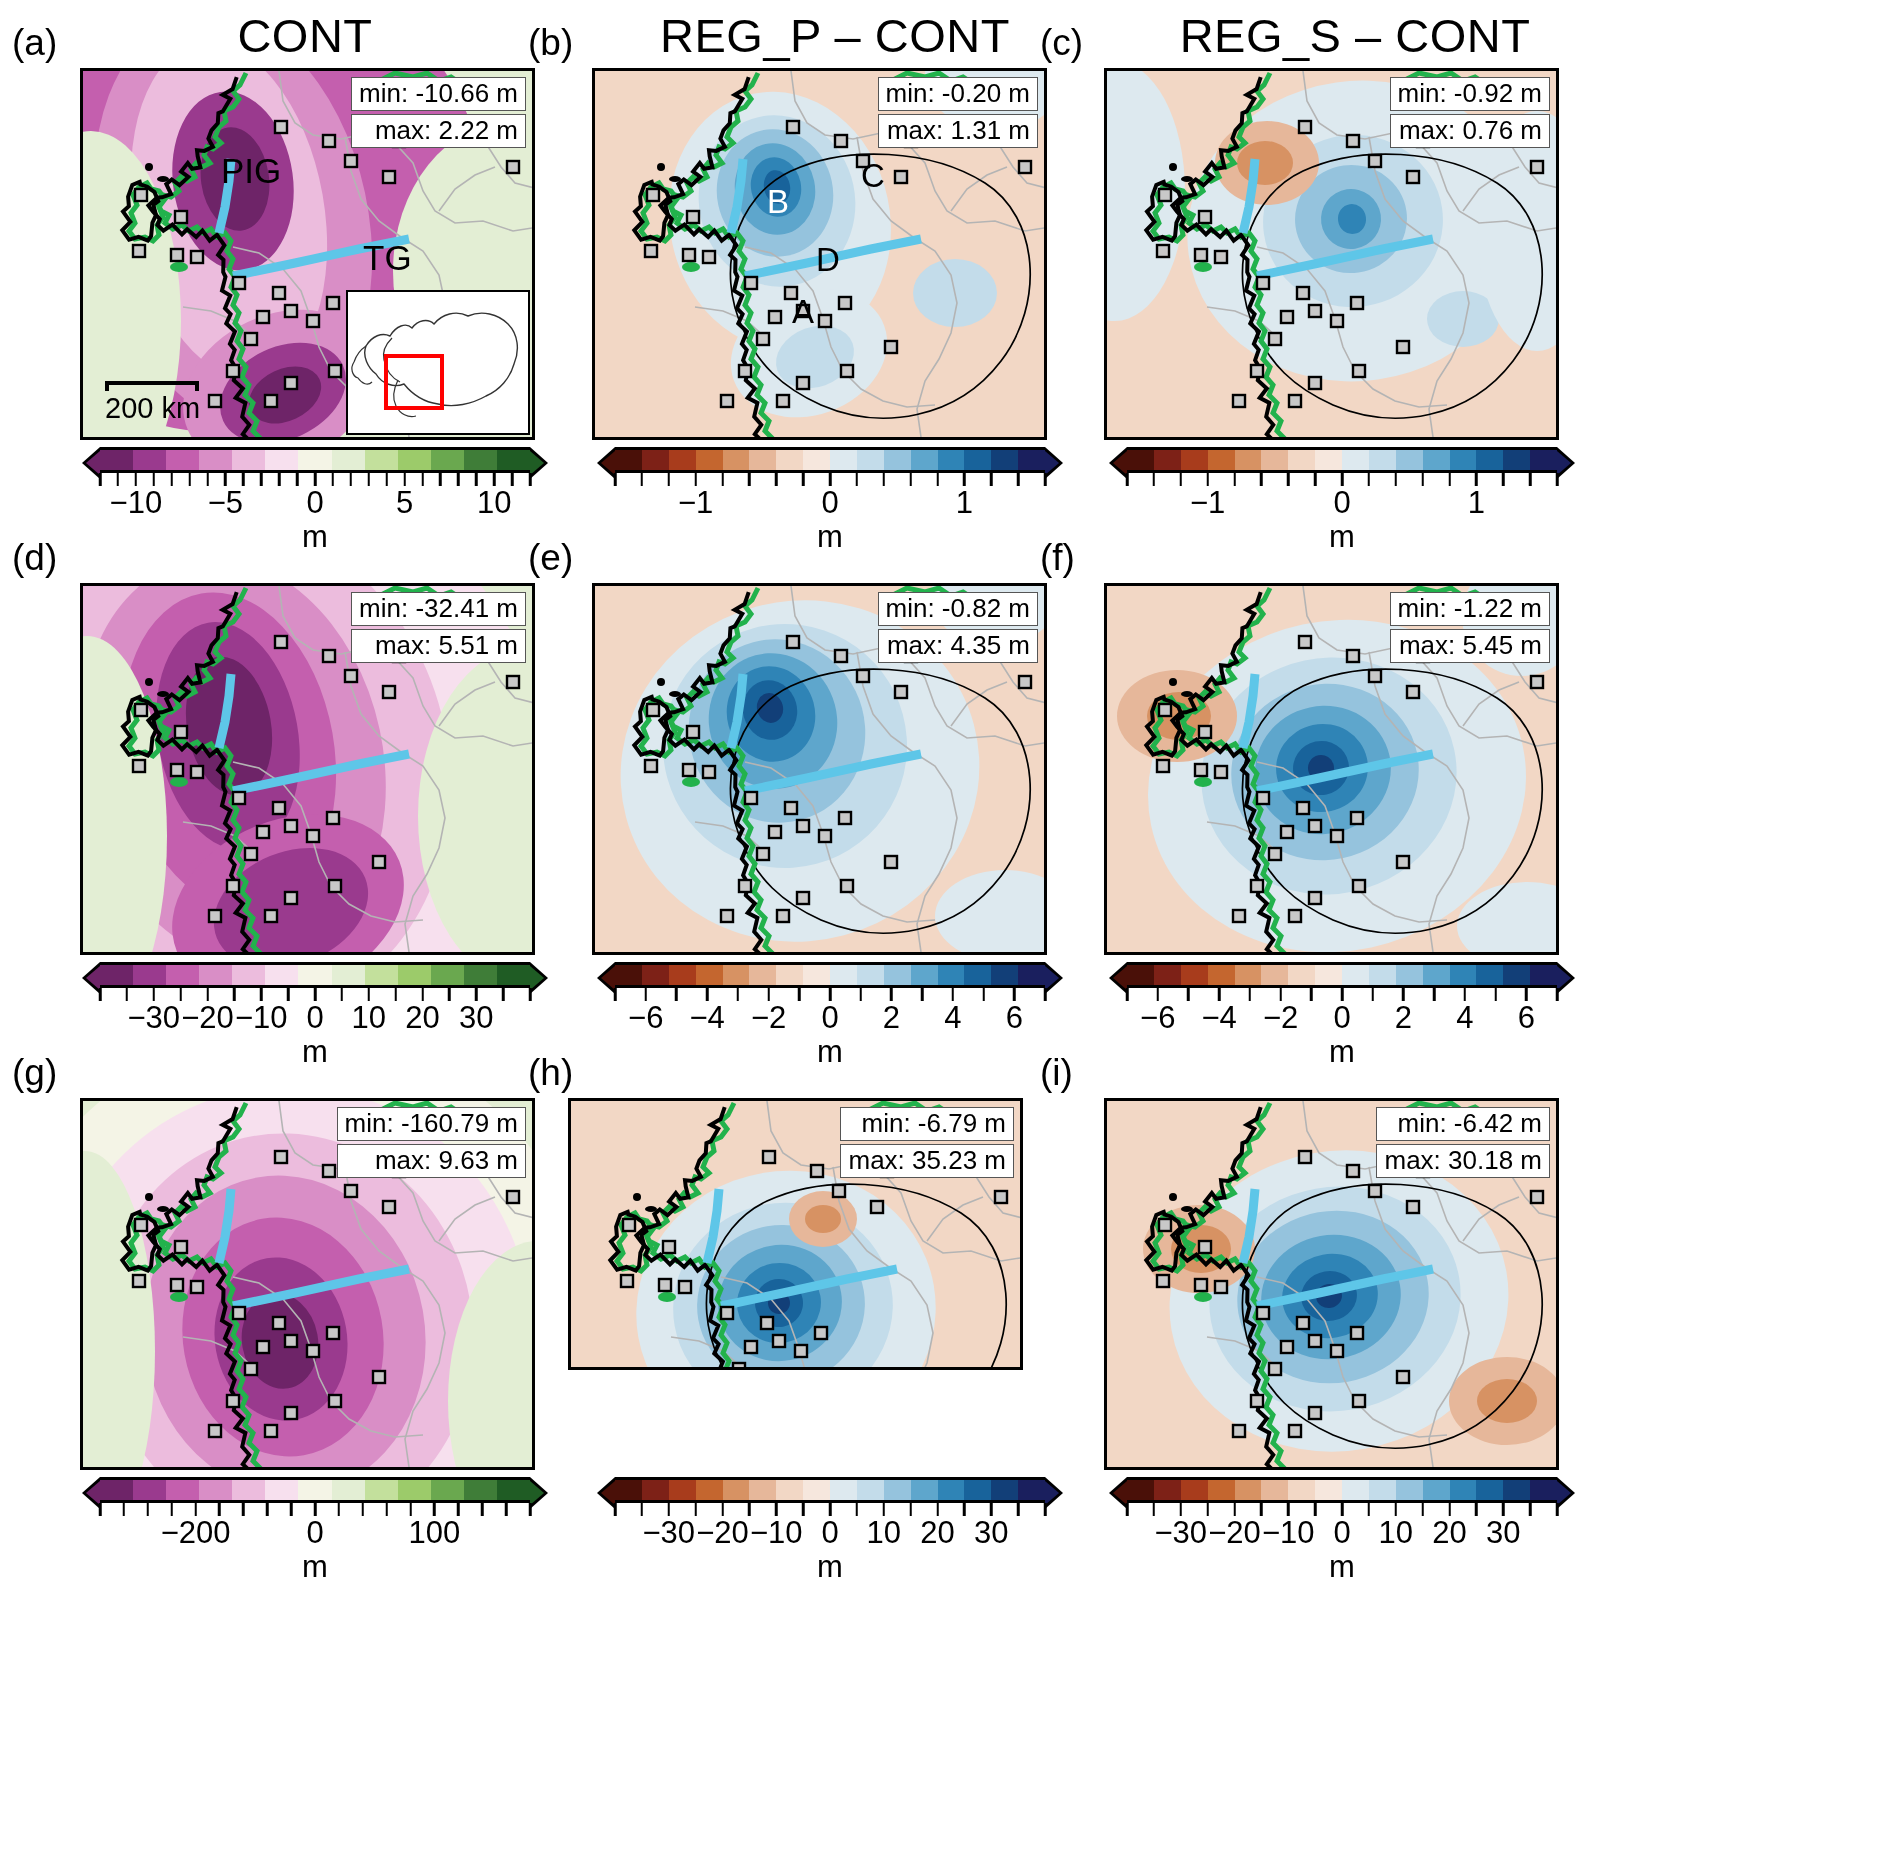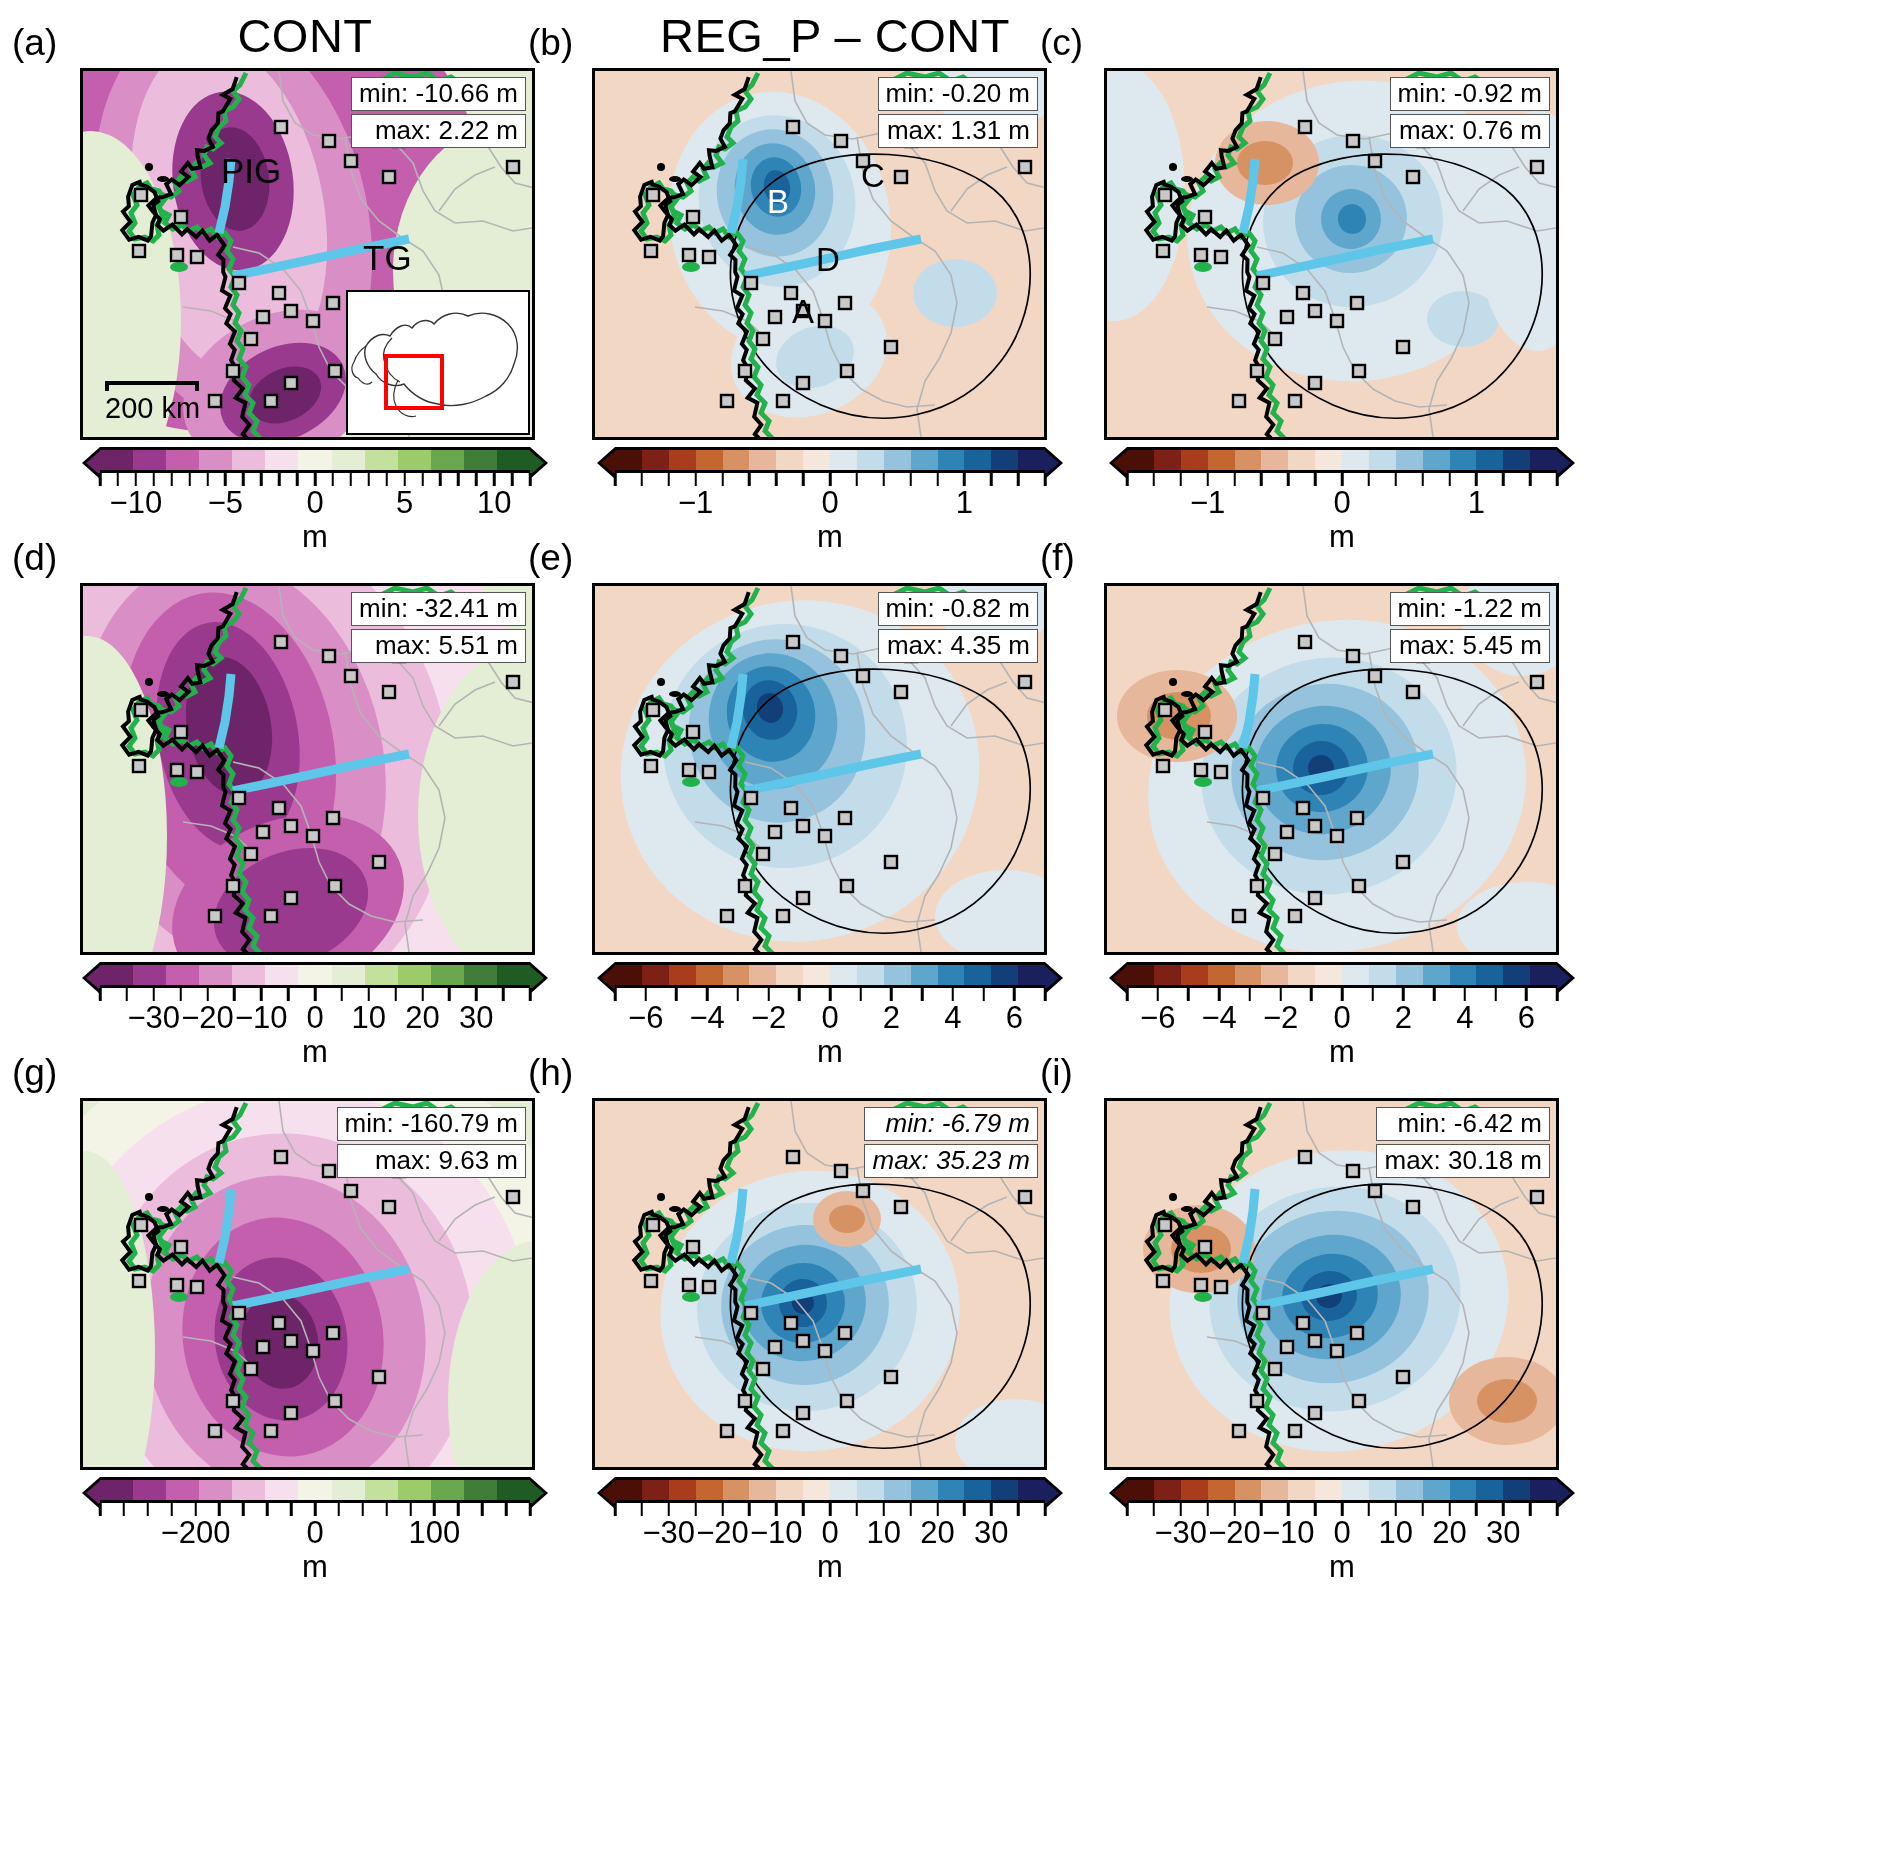--- a/index.html
+++ b/index.html
@@ -185,20 +185,21 @@
     text-align:center; font-size:31px; color:#000; margin-top:-4px;
   }
 </style>
 </head>
 <body>
 
 <div id="figure">
 
   <div class="col-title" style="left:70px;  width:470px;">CONT</div>
   <div class="col-title" style="left:585px; width:500px;">REG_P – CONT</div>
+  <div class="col-title" style="left:1095px;width:520px;">REG_S – CONT</div>
 
   <div class="row-label" style="top:70px;  height:370px; line-height:370px;"><span>1950 - 2050</span></div>
   <div class="row-label" style="top:585px; height:370px; line-height:370px;"><span>1950 - 2150</span></div>
   <div class="row-label" style="top:1100px;height:370px; line-height:370px;"><span>1950 - 2300</span></div>
 
   <div class="panel-letter" style="left:12px;   top:22px;">(a)</div>
   <div class="panel-letter" style="left:528px;  top:22px;">(b)</div>
   <div class="panel-letter" style="left:1040px; top:22px;">(c)</div>
   <div class="panel-letter" style="left:12px;   top:537px;">(d)</div>
   <div class="panel-letter" style="left:528px;  top:537px;">(e)</div>
@@ -707,21 +708,21 @@
               <rect x="202" y="306" width="12" height="12" fill="#c8c8c8" stroke="#000" stroke-width="2.4"></rect>
               <rect x="182" y="324" width="12" height="12" fill="#c8c8c8" stroke="#000" stroke-width="2.4"></rect>
             </g>
           </svg>
         </div>
         <div class="minmax">
           <div>min: -160.79 m</div>
           <div>max: 9.63 m</div>
         </div>
       </div>
-      <div class="panel" style="left: 592px; top: 1098px; width: 455px; height: 372px; font-style: italic;">
+      <div class="panel" style="left: 568px; top: 1098px; width: 455px; height: 272px;">
         <div class="canvasholder">
           <svg width="455" height="372" viewBox="0 0 455 372" xmlns="http://www.w3.org/2000/svg">
             <defs>
               <clipPath id="clip-h">
                 <rect x="0" y="0" width="455" height="372"></rect>
               </clipPath>
             </defs>
             <g clip-path="url(#clip-h)">
               <rect x="0" y="0" width="455" height="372" fill="#f2d7c5"></rect>
               <ellipse cx="215" cy="210" rx="150" ry="140" fill="#dde9ef" transform="rotate(-10 215 210)"></ellipse>

